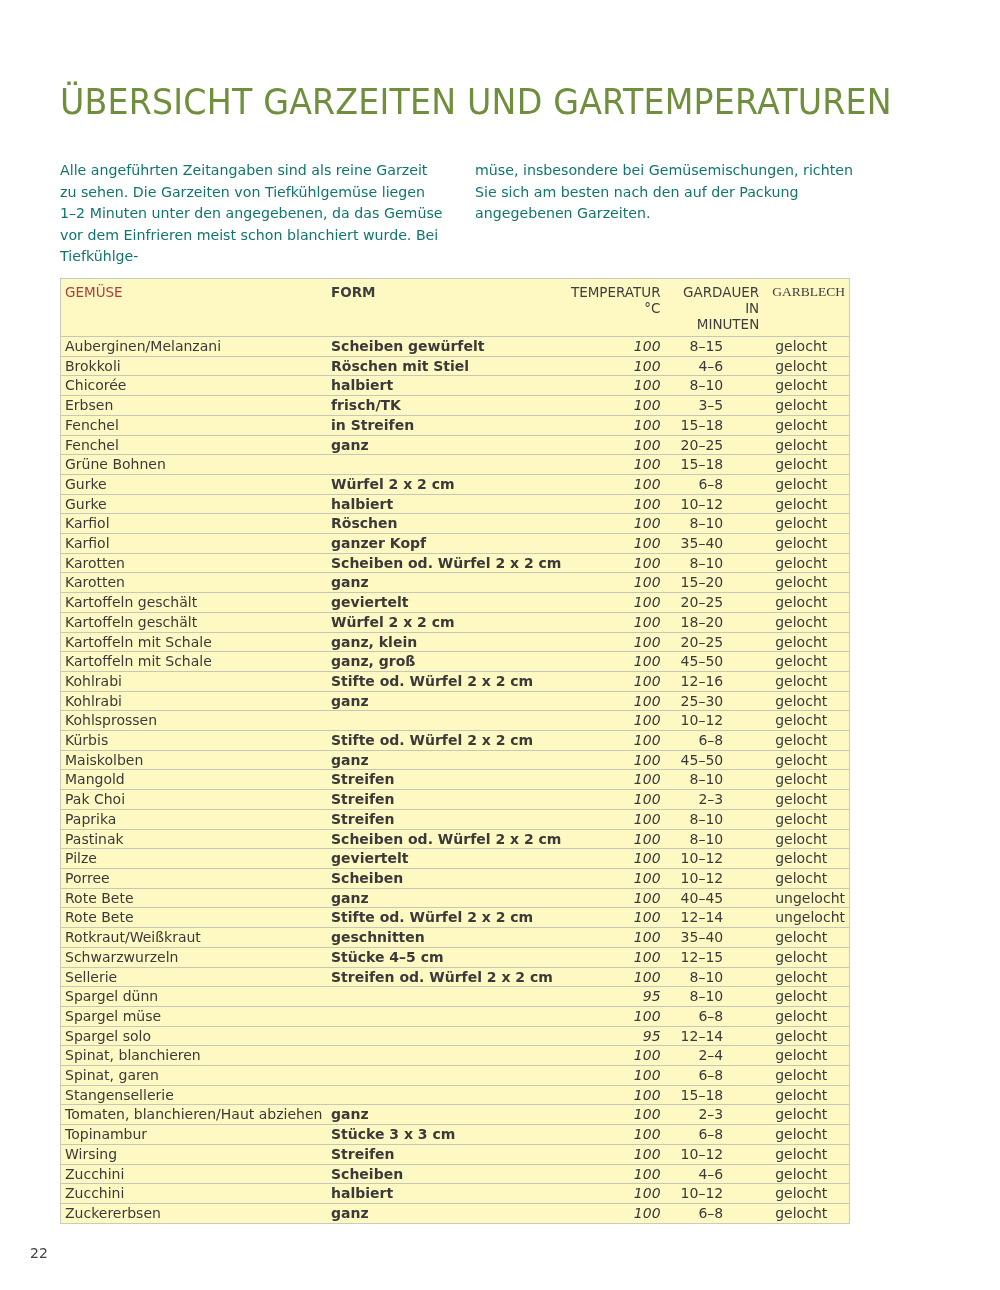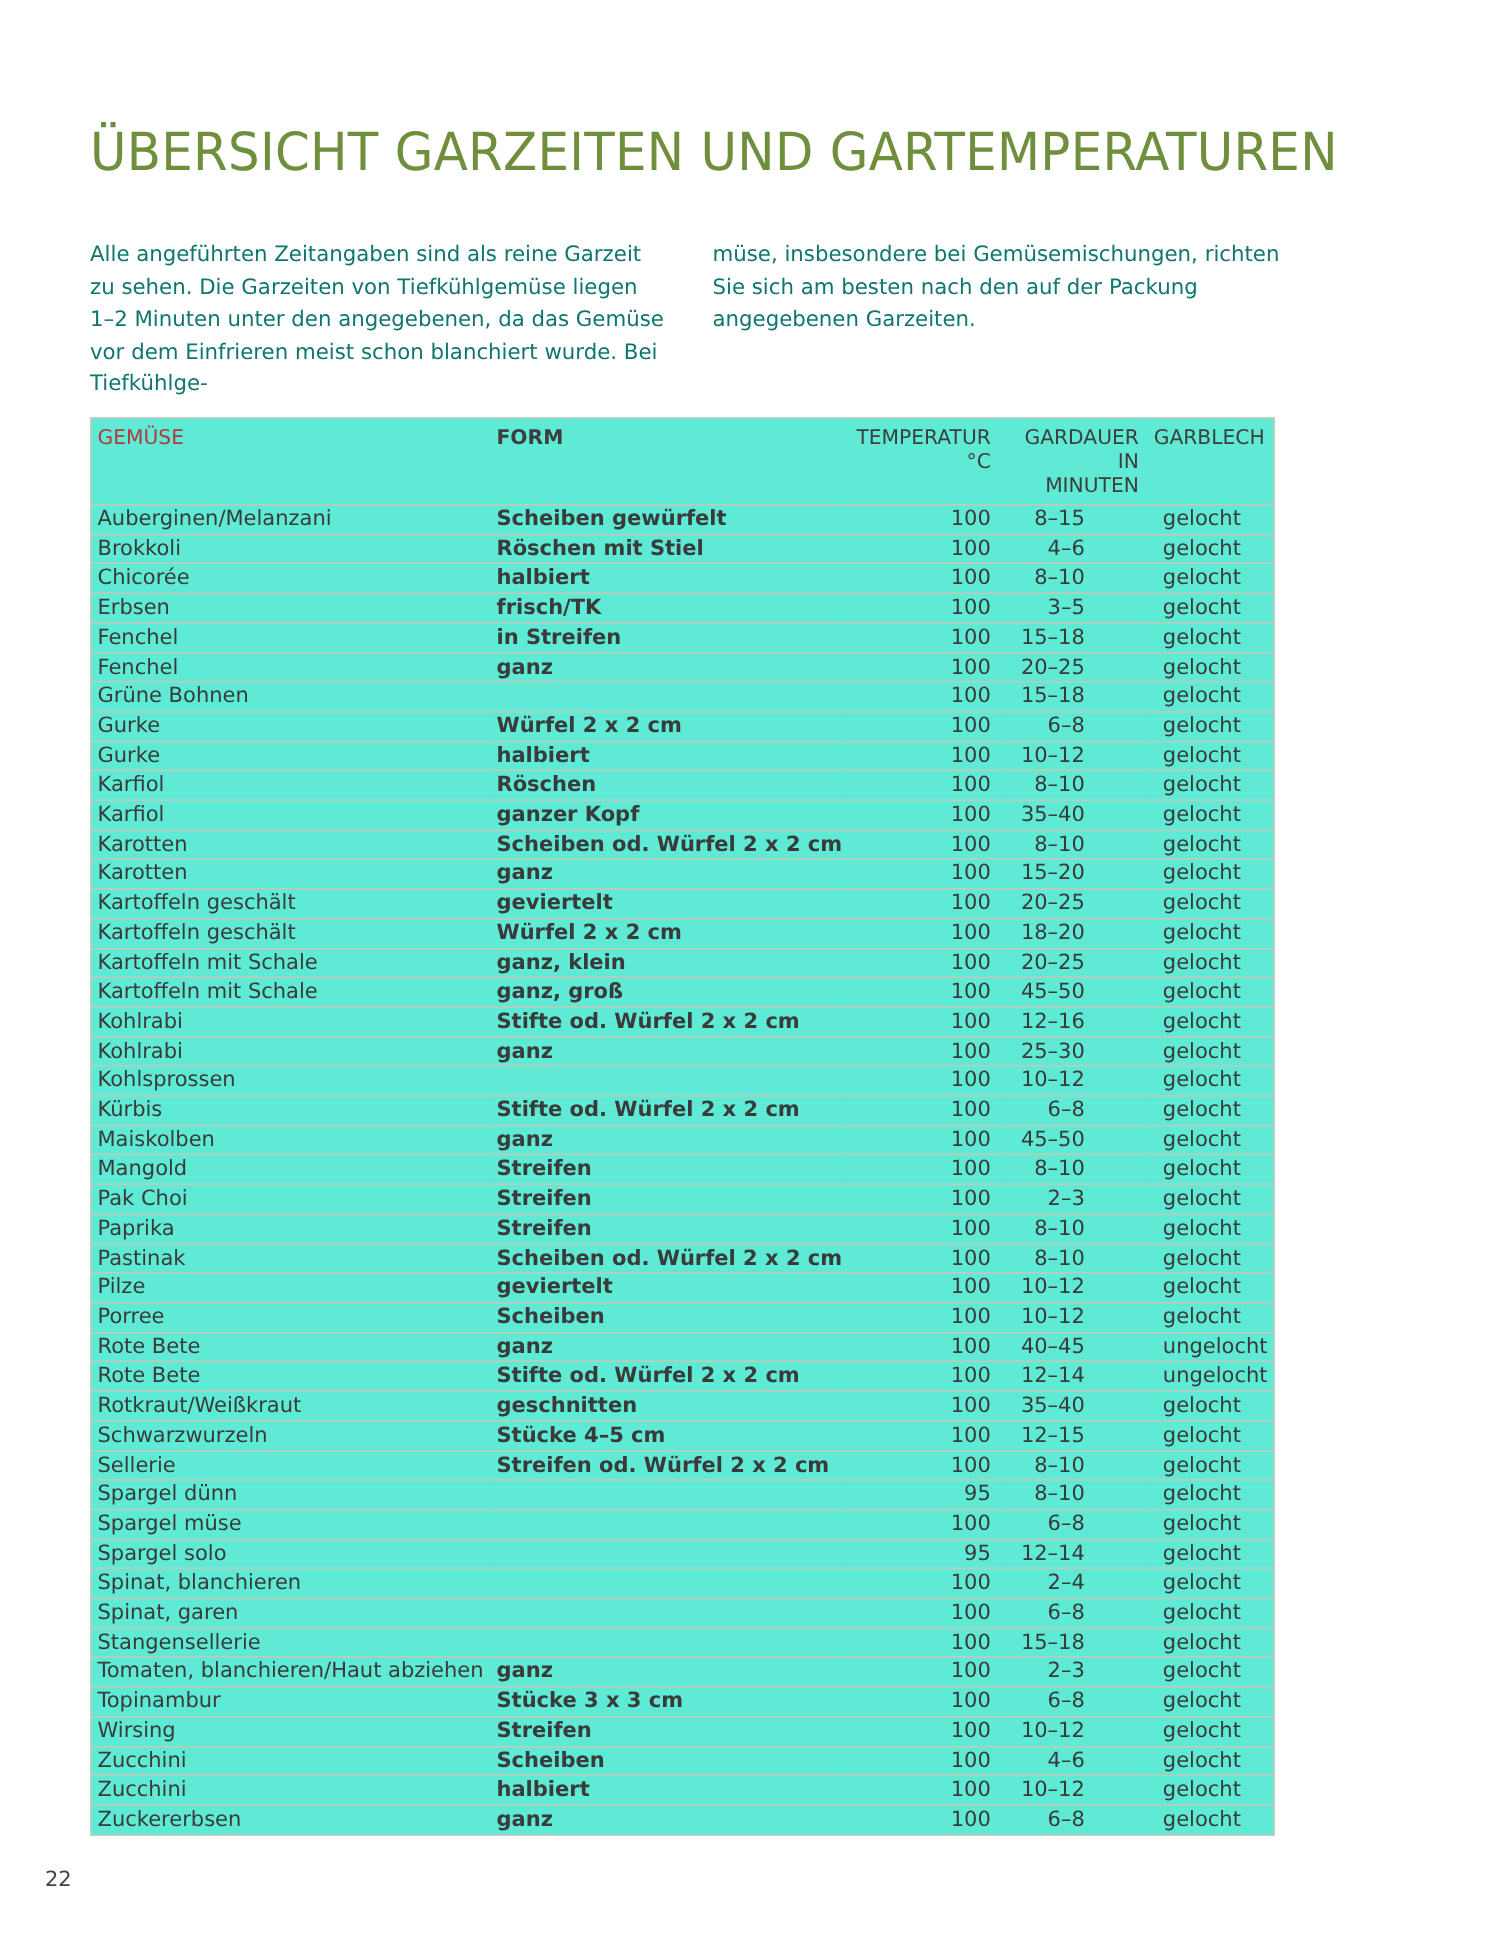--- a/index.html
+++ b/index.html
@@ -1,32 +1,32 @@
 <!DOCTYPE html>
 <html><head>
 <meta charset="utf-8">
 <style>
   html, body { margin: 0; padding: 0; background: #ffffff; }
   body { width: 1000px; height: 1290px; position: relative; font-family: "DejaVu Sans", sans-serif; color: #3a3a3a; overflow: hidden; }
   .title { position: absolute; left: 60px; top: 82px; font-size: 35px; color: #6f8f3c; letter-spacing: 0.2px; font-weight: normal; margin: 0; white-space: nowrap; transform: scaleX(0.95); transform-origin: left; }
   .intro { position: absolute; top: 160px; font-size: 14.2px; line-height: 21.5px; color: #0f766e; margin: 0; }
   .intro.left { left: 60px; width: 385px; }
   .intro.right { left: 475px; width: 390px; }
-  .table-wrap { position: absolute; left: 60px; top: 278px; width: 790px; background: #5eead4; border: 1px solid #c9cbbe; box-sizing: border-box; }
+  .table-wrap { position: absolute; left: 60px; top: 278px; width: 790px; background: #fef9c3; border: 1px solid #c9cbbe; box-sizing: border-box; }
   table { border-collapse: collapse; width: 100%; font-size: 14px; }
   th { font-weight: normal; text-align: left; vertical-align: top; padding: 5px 4px 4px 4px; font-size: 13.5px; color: #3e3e3e; line-height: 16px; height: 33px; }
   th.veg { color: #b03a3e; }
   td { padding: 0 4px; height: 18.7px; line-height: 18.7px; border-top: 1px solid #c5c7b9; white-space: nowrap; color: #3a3a3a; }
   th.c-veg, td.c-veg { width: 270px; }
   th.c-form, td.c-form { width: 160px; font-weight: bold; }
   th.c-temp { width: 120px; text-align: right; padding-right: 10px; }
-  td.c-temp { width: 120px; text-align: right; padding-right: 10px; }
+  td.c-temp { width: 120px; text-align: right; padding-right: 10px; font-style: italic; }
   th.c-time { width: 95px; text-align: right; padding-left: 10px; }
   td.c-time { width: 95px; text-align: right; padding-right: 40px; }
-  th.c-tray { text-align: center; padding-left: 4px; }
+  th.c-tray { text-align: right; padding-left: 4px; font-family: Liberation Serif, serif; }
   td.c-tray { text-align: left; padding-left: 12px; }
   .page-number { position: absolute; left: 30px; top: 1245px; font-size: 14px; color: #444; }
 </style>
 </head>
 <body>
 
 <h1 class="title">ÜBERSICHT GARZEITEN UND GARTEMPERATUREN</h1>
 
 <p class="intro left">Alle angeführten Zeitangaben sind als reine Garzeit zu sehen. Die Garzeiten von Tiefkühlgemüse liegen 1–2 Minuten unter den angegebenen, da das Gemüse vor dem Einfrieren meist schon blanchiert wurde. Bei Tiefkühlge-</p>
 <p class="intro right">müse, insbesondere bei Gemüsemischungen, richten Sie sich am besten nach den auf der Packung angegebenen Garzeiten.</p>

